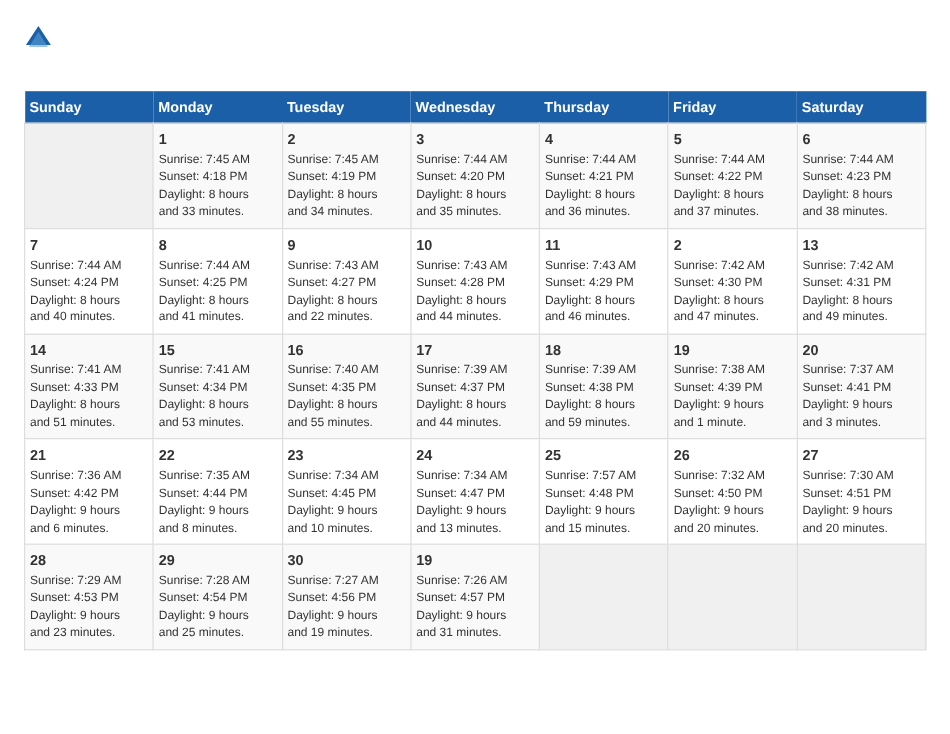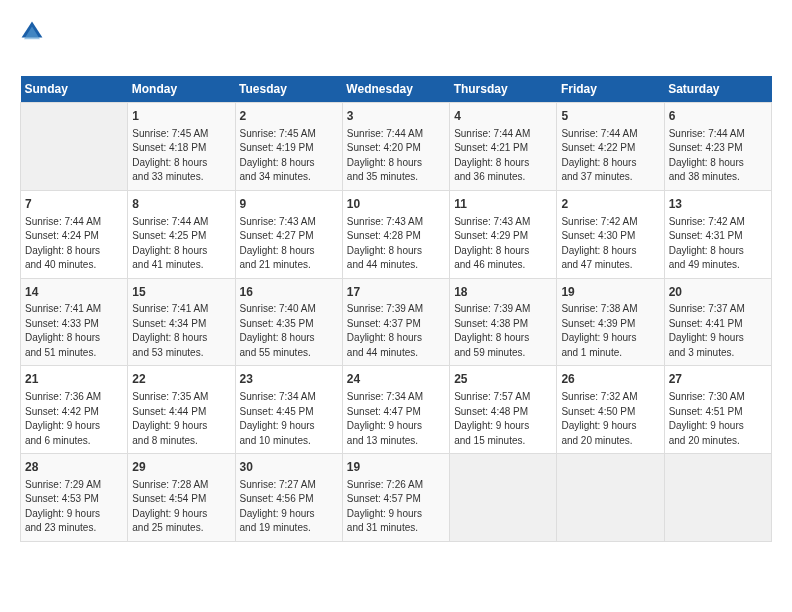--- a/index.html
+++ b/index.html
@@ -189,21 +189,21 @@
             <div>Daylight: 8 hours</div>
             <div>and 41 minutes.</div>
           </div>
         </td>
         <td>
           <span class="day-number">9</span>
           <div class="day-info">
             <div>Sunrise: 7:43 AM</div>
             <div>Sunset: 4:27 PM</div>
             <div>Daylight: 8 hours</div>
-            <div>and 21 minutes.</div>
+            <div>and 22 minutes.</div>
           </div>
         </td>
         <td>
           <span class="day-number">10</span>
           <div class="day-info">
             <div>Sunrise: 7:43 AM</div>
             <div>Sunset: 4:28 PM</div>
             <div>Daylight: 8 hours</div>
             <div>and 44 minutes.</div>
           </div>

